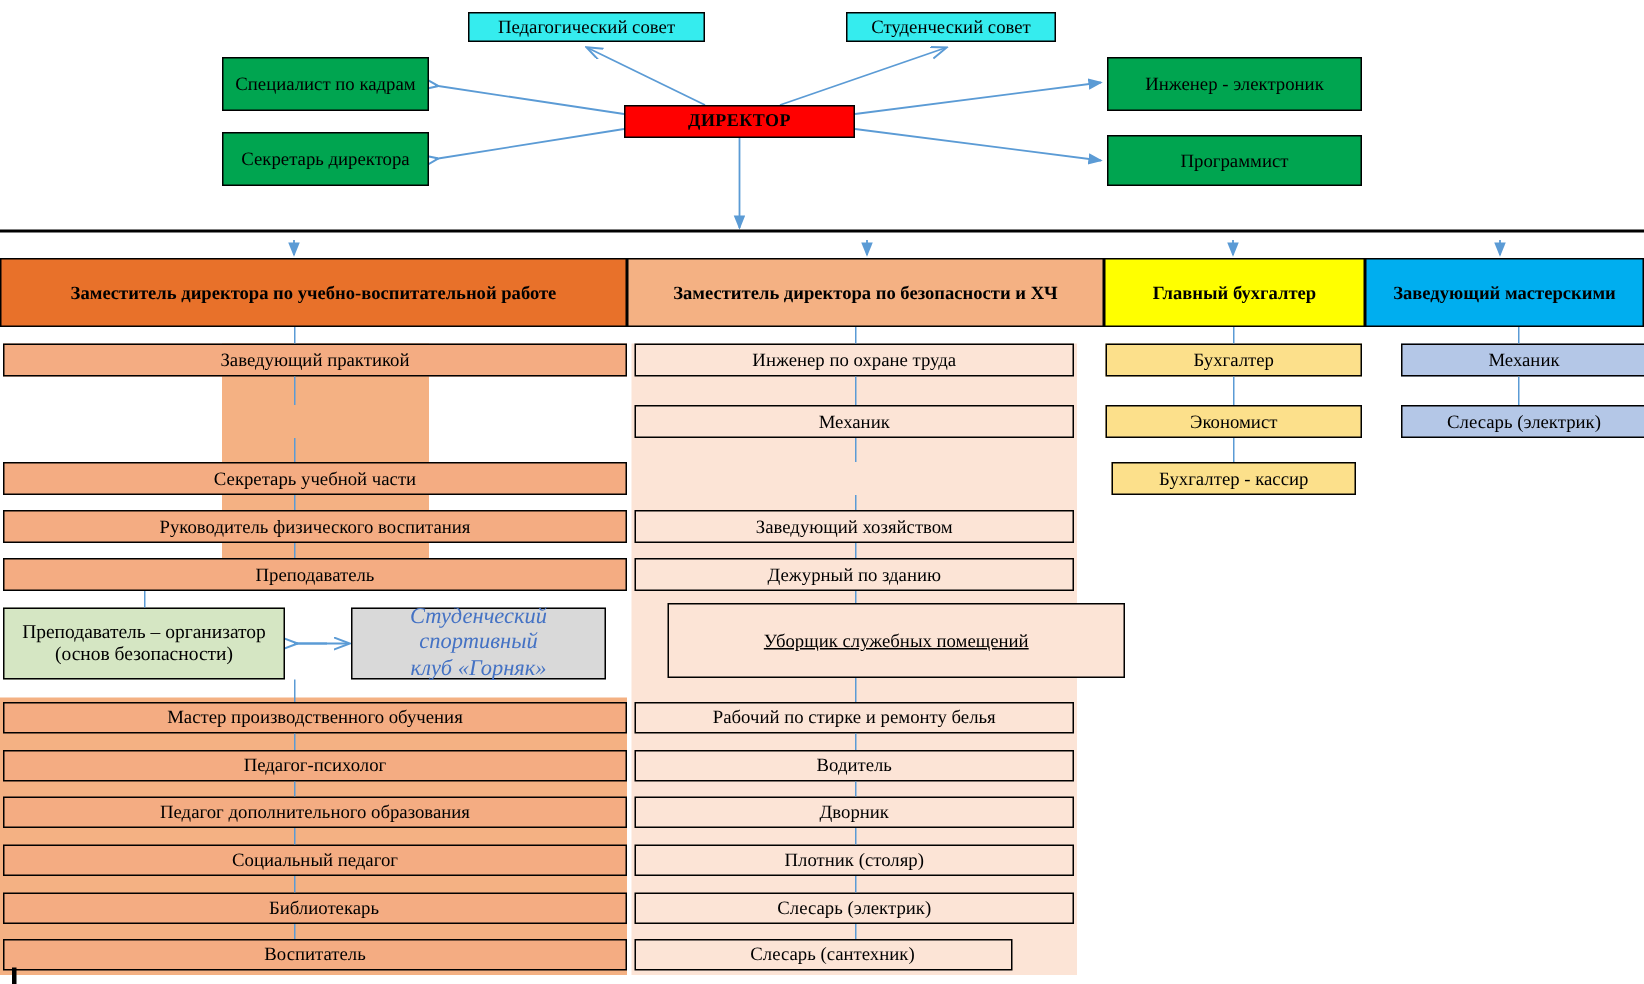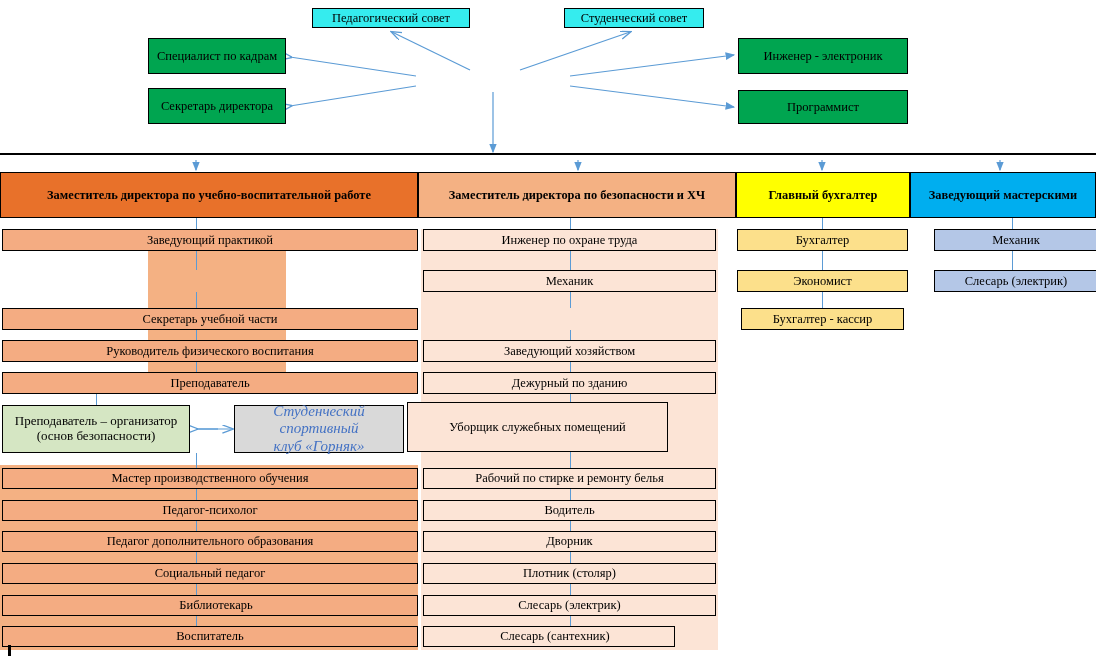--- a/index.html
+++ b/index.html
@@ -89,20 +89,21 @@
       <line x1="218" y1="429" x2="196" y2="429" marker-end="url(#ahL)"></line>
       <line x1="196" y1="429" x2="232" y2="429" marker-end="url(#ahOpen)"></line>
     </g>
   </svg>
 
   <div class="hrule" style="left:0;top:153px;width:1096px;"></div>
 
   <div class="box cyan" style="left:312px;top:8px;width:158px;height:20px;">Педагогический совет</div>
   <div class="box cyan" style="left:564px;top:8px;width:140px;height:20px;">Студенческий совет</div>
 
+  <div class="box red" style="left:416px;top:70px;width:154px;height:22px;">ДИРЕКТОР</div>
 
   <div class="box green" style="left:148px;top:38px;width:138px;height:36px;">Специалист по кадрам</div>
   <div class="box green" style="left:148px;top:88px;width:138px;height:36px;">Секретарь директора</div>
   <div class="box green" style="left:738px;top:38px;width:170px;height:36px;">Инженер - электроник</div>
   <div class="box green" style="left:738px;top:90px;width:170px;height:34px;">Программист</div>
 
   <div class="box hdr hdr-c1" style="left:0;top:172px;width:418px;height:46px;">Заместитель  директора по учебно-воспитательной работе</div>
   <div class="box hdr hdr-c2" style="left:418px;top:172px;width:318px;height:46px;">Заместитель директора по  безопасности и  ХЧ</div>
   <div class="box hdr hdr-c3" style="left:736px;top:172px;width:174px;height:46px;padding:0 6px;">Главный бухгалтер</div>
   <div class="box hdr hdr-c4" style="left:910px;top:172px;width:186px;height:46px;padding:0 6px;">Заведующий мастерскими</div>
@@ -129,21 +130,21 @@
   <div class="box item-c1" style="left:2px;top:500px;width:416px;height:21px;">Педагог-психолог</div>
   <div class="box item-c1" style="left:2px;top:531px;width:416px;height:21px;">Педагог дополнительного образования</div>
   <div class="box item-c1" style="left:2px;top:563px;width:416px;height:21px;">Социальный педагог</div>
   <div class="box item-c1" style="left:2px;top:595px;width:416px;height:21px;padding-left:12px;">Библиотекарь</div>
   <div class="box item-c1" style="left:2px;top:626px;width:416px;height:21px;text-align:center;">Воспитатель</div>
 
   <div class="box item-c2" style="left:423px;top:229px;width:293px;height:22px;">Инженер по охране труда</div>
   <div class="box item-c2" style="left:423px;top:270px;width:293px;height:22px;">Механик</div>
   <div class="box item-c2" style="left:423px;top:340px;width:293px;height:22px;">Заведующий хозяйством</div>
   <div class="box item-c2" style="left:423px;top:372px;width:293px;height:22px;">Дежурный по зданию</div>
-  <div class="box item-c2" style="left:407px;top:402px;width:261px;height:50px;">Уборщик служебных помещений</div>
+  <div class="box item-c2" style="left:445px;top:402px;width:305px;height:50px;text-decoration:underline;">Уборщик служебных помещений</div>
   <div class="box item-c2" style="left:423px;top:468px;width:293px;height:21px;">Рабочий по стирке и ремонту белья</div>
   <div class="box item-c2" style="left:423px;top:500px;width:293px;height:21px;">Водитель</div>
   <div class="box item-c2" style="left:423px;top:531px;width:293px;height:21px;">Дворник</div>
   <div class="box item-c2" style="left:423px;top:563px;width:293px;height:21px;">Плотник (столяр)</div>
   <div class="box item-c2" style="left:423px;top:595px;width:293px;height:21px;">Слесарь (электрик)</div>
   <div class="box item-c2" style="left:423px;top:626px;width:252px;height:21px;padding-left:12px;">Слесарь (сантехник)</div>
 
   <div class="box item-c3" style="left:737px;top:229px;width:171px;height:22px;">Бухгалтер</div>
   <div class="box item-c3" style="left:737px;top:270px;width:171px;height:22px;">Экономист</div>
   <div class="box item-c3" style="left:741px;top:308px;width:163px;height:22px;">Бухгалтер - кассир</div>

